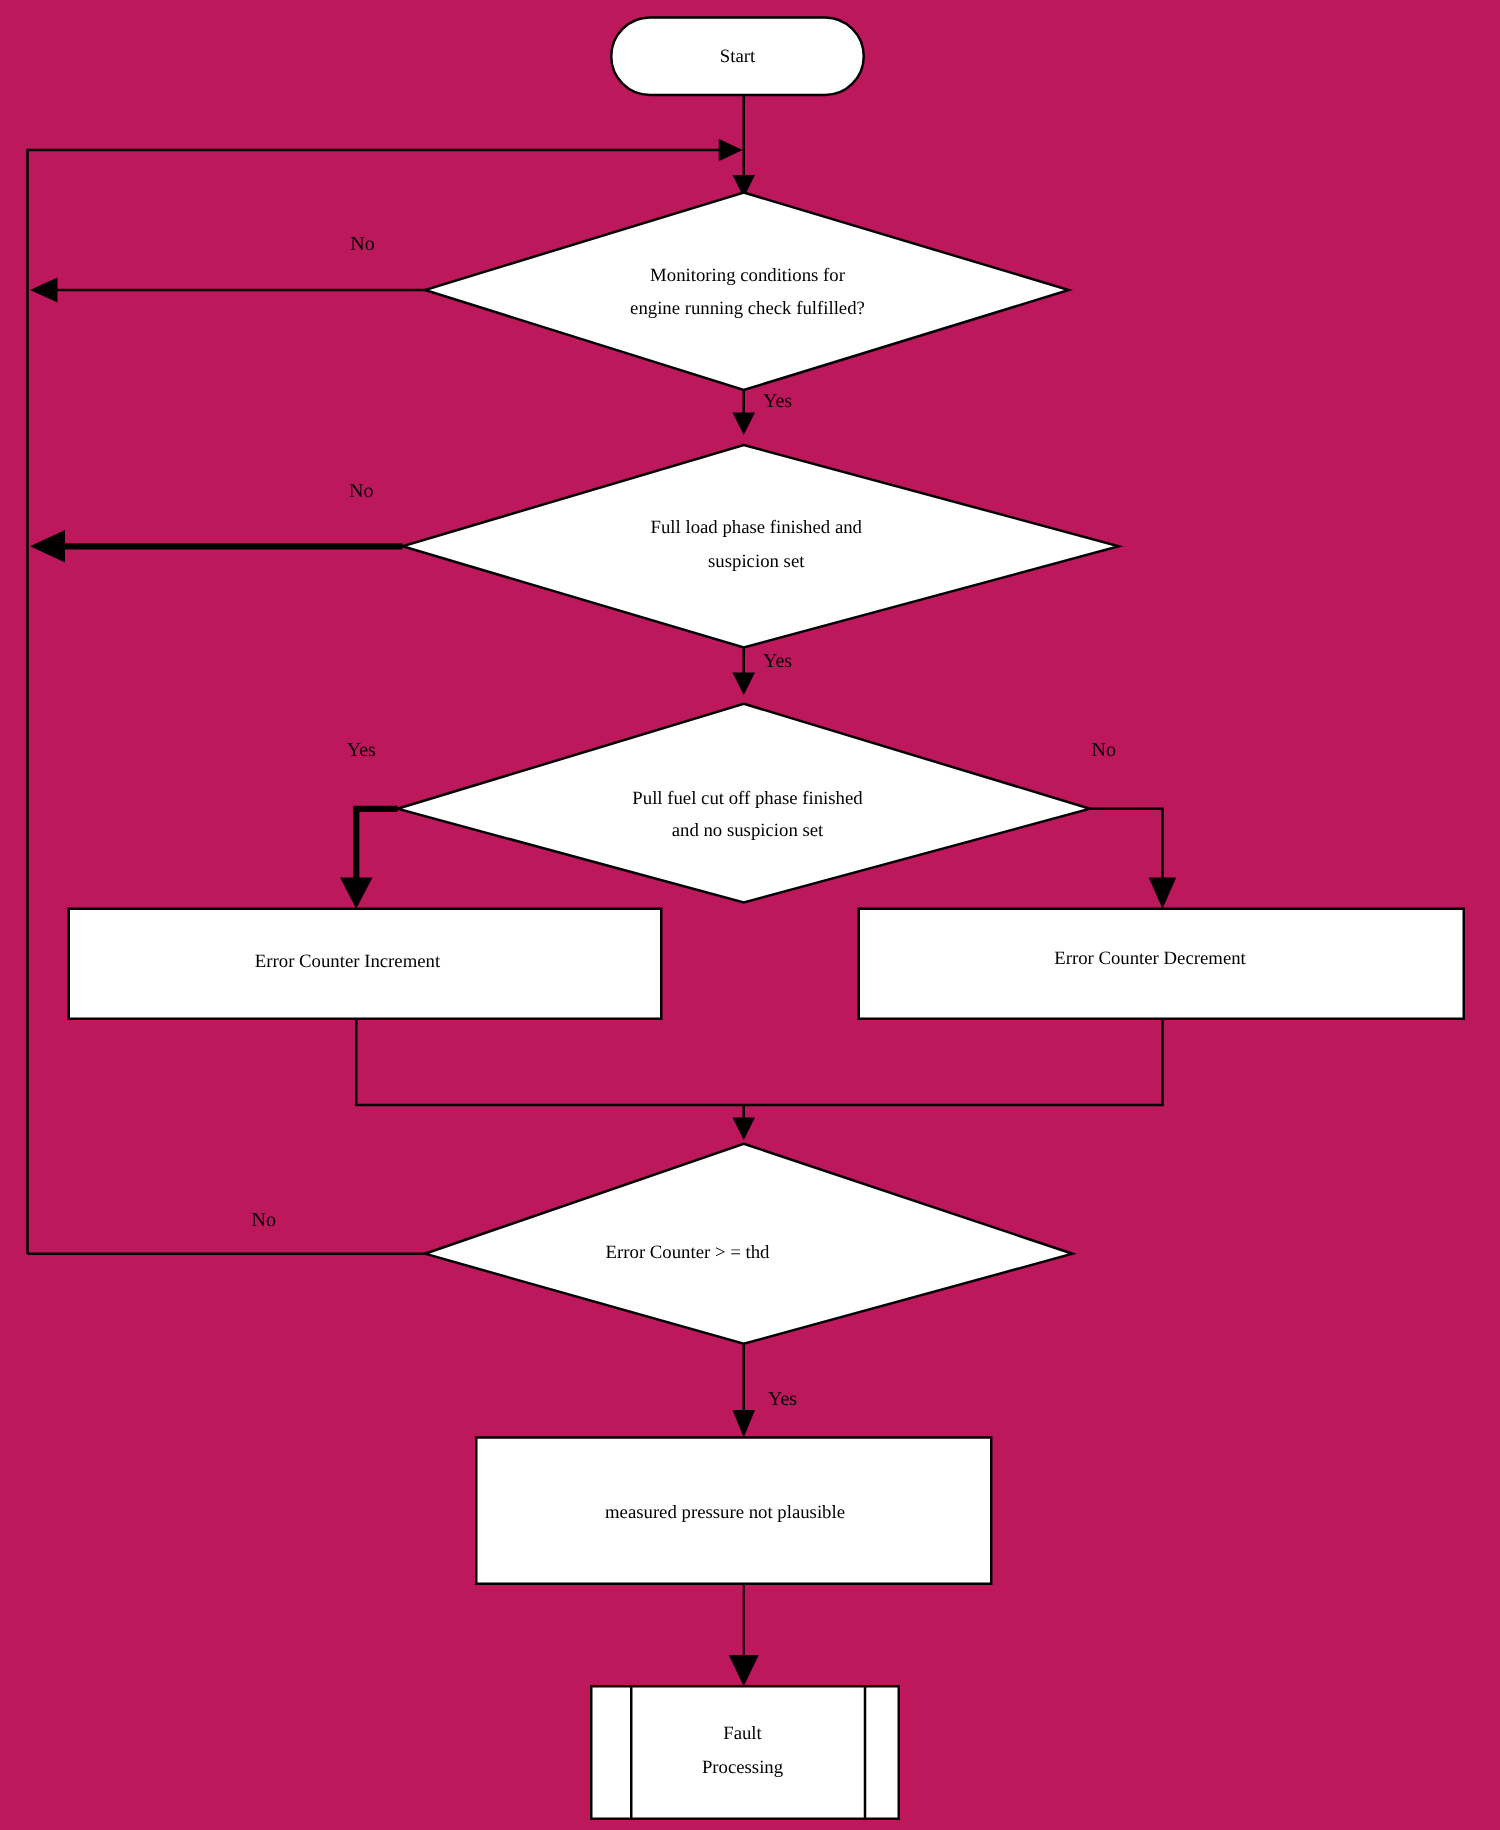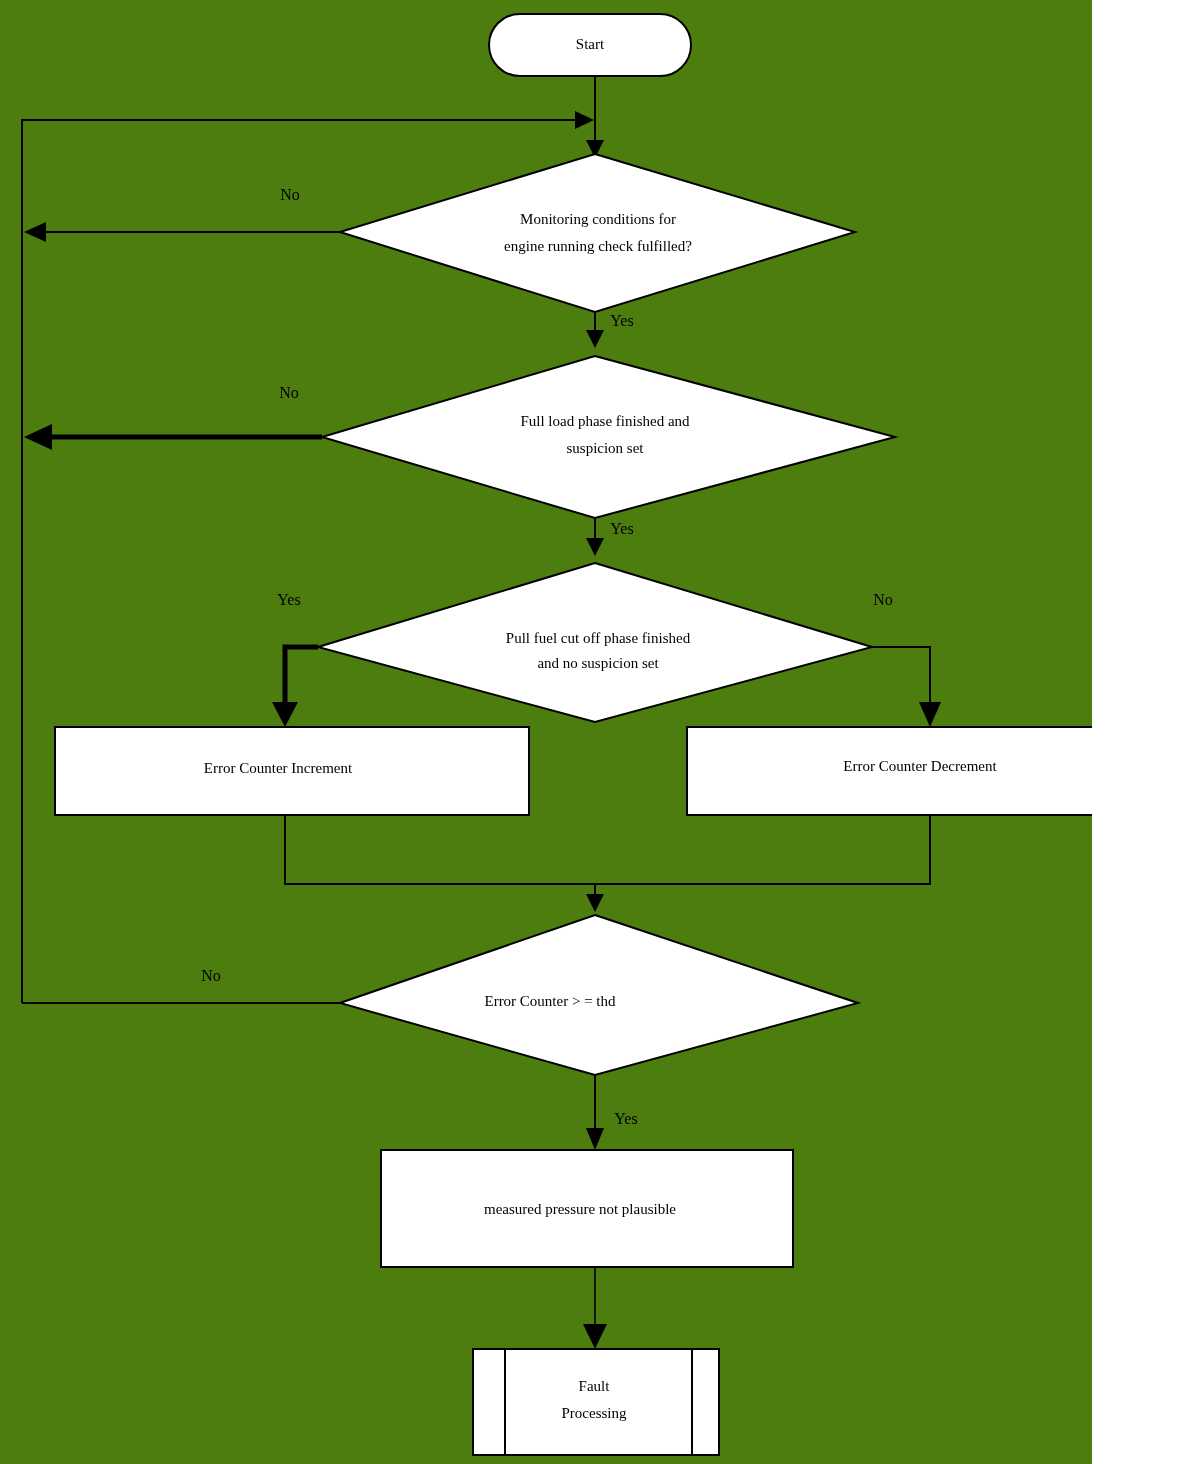--- a/index.html
+++ b/index.html
@@ -5,23 +5,23 @@
   html, body {
     margin: 0;
     padding: 0;
     background: #ffffff;
   }
   body {
     font-family: "Liberation Serif", "DejaVu Serif", serif;
   }
   #flow-root {
     position: relative;
-    width: 1092px;
+    width: 1200px;
     height: 1464px;
-    background: #4d7c0f;
+    background: #be185d;
     overflow: hidden;
   }
   svg#flow-svg {
     display: block;
     width: 1200px;
     height: 1464px;
   }
   .shape-stroke {
     fill: #ffffff;
     stroke: #000000;

